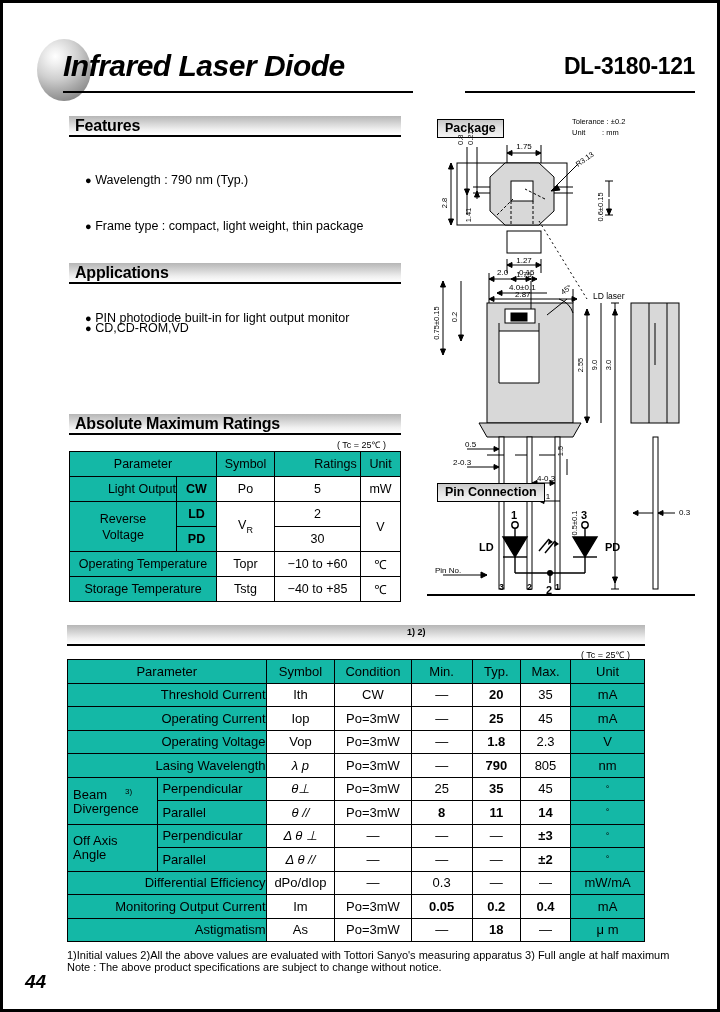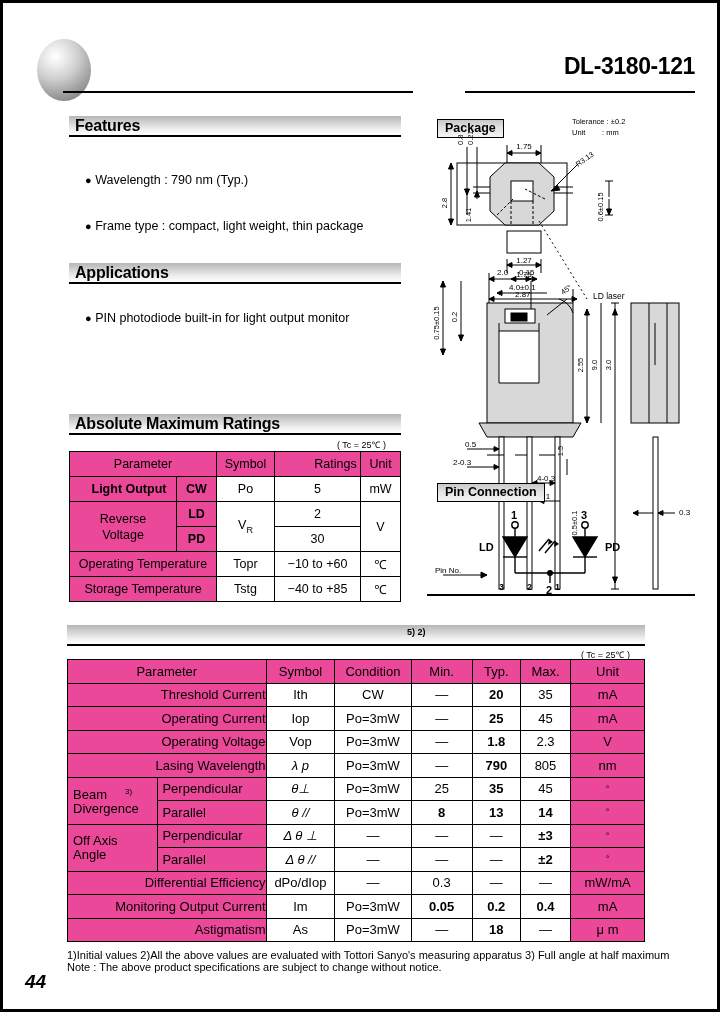--- a/index.html
+++ b/index.html
@@ -59,21 +59,21 @@
 
   
   table.dt { border-collapse:collapse; position:absolute; }
   table.dt td, table.dt th {
     border:1px solid #000;
     font-size:12.5px; font-weight:normal;
     text-align:center; vertical-align:middle;
     padding:0; height:24px;
     white-space:nowrap;
   }
-  .shade { background:#ec4899; }
+  .shade { background:#14b8a6; }
   .cond-note { position:absolute; font-size:9px; white-space:nowrap; }
 
   
   #amr-table { left:66px; top:448px; width:332px; }
   #amr-table td { height:25px; }
   #amr-table .pname { text-align:center; }
   #amr-table .sub { font-weight:bold; }
 
   
   #eoc-table { left:64px; top:656px; width:578px; }
@@ -103,54 +103,58 @@
     font-size:19px; font-weight:bold; font-style:italic;
   }
 </style>
 </head>
 <body>
 
 <div class="page">
 
   <div class="header">
     <div class="sphere"></div>
+    <div class="title-main">Infrared Laser Diode</div>
     <div class="title-rule"></div>
     <div class="part-no">DL-3180-121</div>
     <div class="part-rule"></div>
   </div>
 
   <div class="sec-bar" style="left:66px; top:113px; width:332px; height:21px;">
     <span class="sec-title">Features</span>
   </div>
   <div class="bullets" style="left:82px; top:140px; width:320px;">
     <div><span class="dot">●</span>&nbsp;<span>Wavelength : 790 nm (Typ.)</span></div>
     <div><span class="dot">●</span>&nbsp;<span>Frame type : compact, light weight, thin package</span></div>
     <div><span class="dot">●</span>&nbsp;<span>Low threshold current : Ith = 20 mA (Typ.)</span></div>
     <div><span class="dot">●</span>&nbsp;<span>PIN photodiode built-in for light output monitor</span></div>
   </div>
 
   <div class="sec-bar" style="left:66px; top:260px; width:332px; height:21px;">
     <span class="sec-title">Applications</span>
+  </div>
+  <div class="bullets" style="left:82px; top:288px; width:320px;">
+    <div><span class="dot">●</span>&nbsp;<span>CD,CD-ROM,VD</span></div>
   </div>
 
   <div class="sec-bar" style="left:66px; top:411px; width:332px; height:21px;">
     <span class="sec-title">Absolute Maximum Ratings</span>
   </div>
   <div class="cond-note" style="left:334px; top:435px;">( Tc = 25℃ )</div>
 
   <table class="dt" id="amr-table">
     <tbody>
         <tr>
       <td class="shade" colspan="2" style="width:148px;">Parameter</td>
       <td class="shade" style="width:58px;">Symbol</td>
       <td class="shade" style="width:86px;padding-left:36px;">Ratings</td>
       <td class="shade" style="width:40px;">Unit</td>
     </tr>
     <tr>
-      <td class="shade pname" style="text-align:center;padding-left:12px;font-weight:bold;">Light Output</td>
+      <td class="shade pname" style="text-align:right;padding-left:12px;font-weight:normal;">Light Output</td>
       <td class="shade sub" style="width:40px;">CW</td>
       <td>Po</td>
       <td>5</td>
       <td>mW</td>
     </tr>
     <tr>
       <td class="shade" rowspan="2">
         <div style="line-height:16px;">
           <div>Reverse</div>
           <div>Voltage</div>
@@ -390,21 +394,21 @@
         <text x="154" y="16">3</text>
         <text x="119" y="91">2</text>
         <text x="52" y="48">LD</text>
         <text x="178" y="48">PD</text>
       </g>
     </svg>
   </div>
   <div class="pin-sep"></div>
 
   <div class="sec-bar" style="left:64px; top:622px; width:578px; height:21px;">
-    <span class="sec-sup" style="left:340px;">5) 2)</span>
+    <span class="sec-sup" style="left:340px;">1) 2)</span>
   </div>
   <div class="cond-note" style="left:578px; top:645px;">( Tc = 25℃ )</div>
 
   <table class="dt" id="eoc-table">
     <tbody>
         <tr>
       <td class="shade" colspan="2" style="width:202px;">Parameter</td>
       <td class="shade" style="width:70px;">Symbol</td>
       <td class="shade" style="width:78px;">Condition</td>
       <td class="shade" style="width:64px;">Min.</td>
@@ -463,21 +467,21 @@
       <td>25</td>
       <td style="font-weight:bold;">35</td>
       <td>45</td>
       <td class="shade" style="font-size:9px;">°</td>
     </tr>
     <tr>
       <td class="shade sublbl">Parallel</td>
       <td style="font-style:italic;">θ //</td>
       <td>Po=3mW</td>
       <td style="font-weight:bold;">8</td>
-      <td style="font-weight:bold;">13</td>
+      <td style="font-weight:bold;">11</td>
       <td style="font-weight:bold;">14</td>
       <td class="shade" style="font-size:9px;">°</td>
     </tr>
 
     <tr>
       <td class="shade" rowspan="2" style="text-align:left; padding-left:5px; border-right:none;">
         <div class="two-line">
           <span>Off Axis</span><br>
           <span>Angle</span>
         </div>

